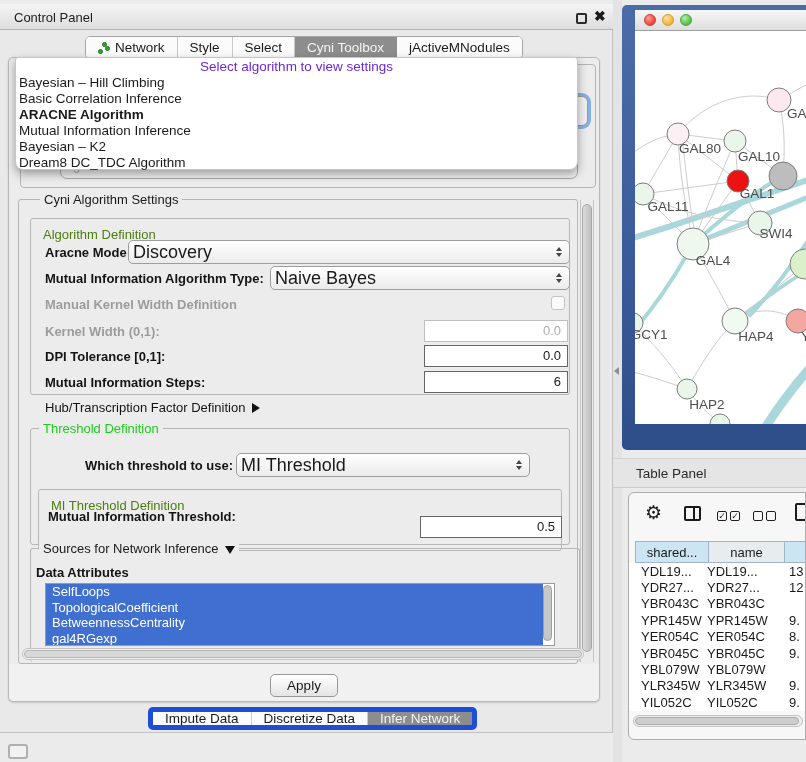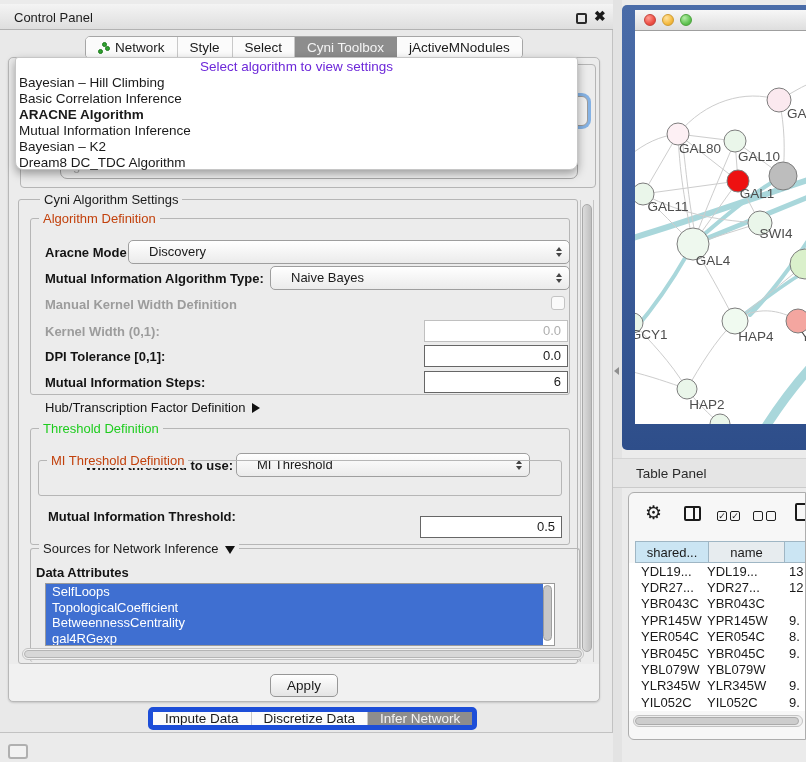--- a/index.html
+++ b/index.html
@@ -42,31 +42,31 @@
   #algo-popup { left:15px; top:57px; width:563px; height:113px; background:#fff;
     border:1px solid #c6c6c6; border-radius:3px 3px 8px 8px; z-index:50;
     box-shadow:0 4px 10px rgba(0,0,0,.35); }
   #algo-prompt { height:17px; line-height:17px; text-align:center; color:#6d28d9; font-size:13.5px; }
   .dd-item { height:16px; line-height:16px; padding-left:3px; font-size:13.5px; white-space:nowrap; }
   .dd-item.bold { font-weight:bold; }
 
   
   .group { position:absolute; border:1px solid #b6b6b6; border-radius:3px; }
   .gtitle { position:absolute; top:-8px; left:8px; background:#ececec; padding:0 4px; font-size:13px; white-space:nowrap; }
-  .gtitle.blue { color:#c2410c; } .gtitle.green { color:#1ecc1e; }
+  .gtitle.blue { color:#4d7c0f;margin-top:16px; } .gtitle.green { color:#1ecc1e; }
   #settings-box { left:18px; top:199px; width:560px; height:465px; }
   #settings-title { left:28px; top:192px; background:#ececec; padding:0 4px; font-size:13px; z-index:2;margin-left:12px; }
 
   .lbl { position:absolute; font-size:13px; font-weight:bold; color:#141414; white-space:nowrap; }
   .lbl.dis { color:#9c9c9c; }
   .plain { font-weight:normal; }
 
   .combo { position:absolute; height:24px; background:linear-gradient(#ffffff,#ebebeb);
-    border:1px solid #9e9e9e; border-radius:5px; font-size:13px; line-height:22px;
-    padding:0 24px 0 20px; white-space:nowrap; }
+    border:1px solid #9e9e9e; border-radius:5px; font-size:18px; line-height:22px;
+    padding:0 24px 0 4px; white-space:nowrap; }
   .steppers { position:absolute; right:7px; top:50%; transform:translateY(-50%); display:flex; flex-direction:column; gap:2px; }
   .steppers i { width:0; height:0; border-left:3.5px solid transparent; border-right:3.5px solid transparent; }
   .steppers .up { border-bottom:4px solid #444; } .steppers .dn { border-top:4px solid #444; }
 
   .field { position:absolute; height:22px; background:#fff; border:1px solid #666;
     font-size:13px; line-height:20px; text-align:right; padding:0 6px; }
   .field.dis { border-color:#c0c0c0; color:#aeaeae; }
 
   #kernel-check { left:551px; top:296px; width:14px; height:14px; background:#fafafa;
     border:1px solid #c4c4c4; border-radius:3px; }
@@ -239,21 +239,21 @@
   <span class="gtitle green">Threshold Definition</span>
 </div>
 <div class="lbl" style="left:85px; top:458px;">Which threshold to use:</div>
 <div class="combo" style="left:236px; top:453px; width:294px;">
   <span>MI Threshold</span>
   <span class="steppers">
       <i class="up"></i>
       <i class="dn"></i>
     </span>
 </div>
-<div class="abs group" style="left:38px; top:460px; width:524px; height:36px;text-align:center;">
+<div class="abs group" style="left:38px; top:489px; width:524px; height:62px;text-align:center;">
   <span class="gtitle blue">MI Threshold Definition</span>
 </div>
 <div class="lbl" style="left:48px; top:509px;">Mutual Information Threshold:</div>
 <div class="field" style="left:420px; top:504px; width:142px;margin-top:12px;">0.5</div>
 
 <div class="abs group" style="left:30px; top:548px; width:550px; height:114px; border-bottom:none;">
   <span class="gtitle"><span>Sources for Network Inference</span><span class="tri-down"></span></span>
 </div>
 <div class="lbl" style="left:36px; top:565px;">Data Attributes</div>
 <div class="abs" id="attr-list">

